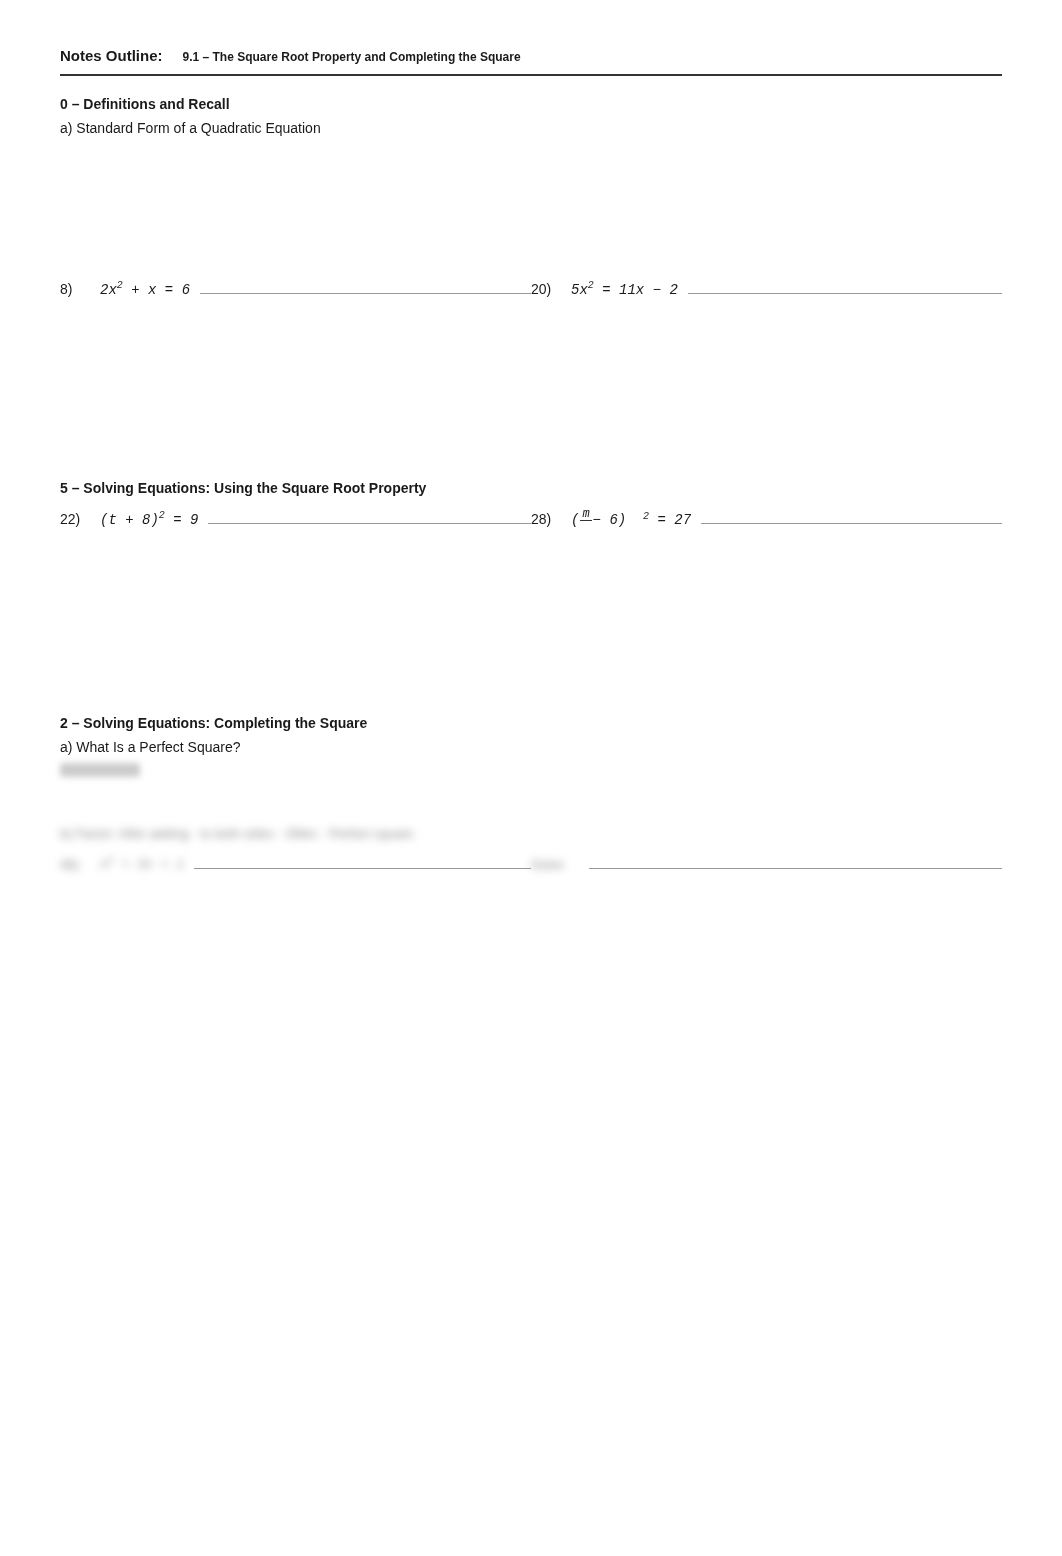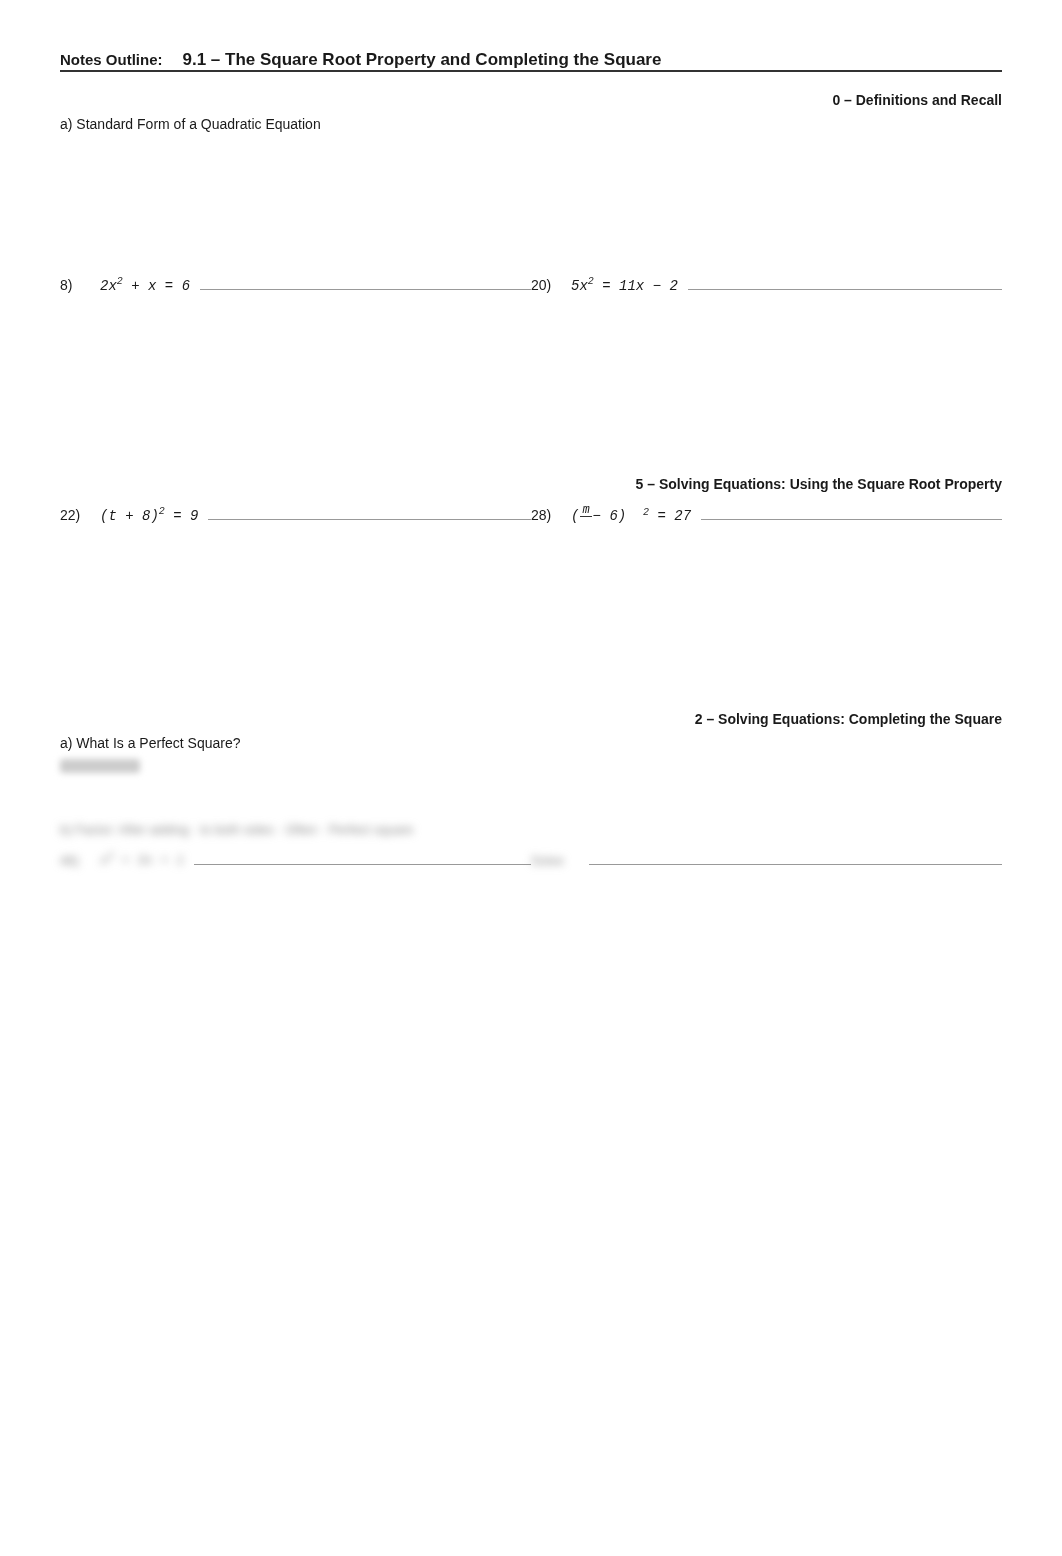--- a/index.html
+++ b/index.html
@@ -15,42 +15,42 @@
       color: #1a1a1a;
       width: 1062px;
       min-height: 1556px;
       padding: 30px 60px;
     }
 
     .header {
       display: flex;
       align-items: baseline;
       gap: 20px;
+      padding-bottom: 10px;
       border-bottom: 2px solid #333;
       margin-bottom: 20px;
     }
 
     .header-notes {
       font-weight: bold;
       font-size: 15px;
       white-space: nowrap;
     }
 
     .header-title {
       font-weight: bold;
-      font-size: 17px;
+      font-size: 12px;
       margin-top: 20px;
     }
 
     .section-header {
       font-weight: bold;
       font-size: 14px;
       margin-bottom: 8px;
       margin-top: 18px;
-      text-align: right;
     }
 
     .sub-label {
       font-size: 14px;
       margin-bottom: 8px;
     }
 
     .problem-number {
       min-width: 40px;
       font-size: 14px;

